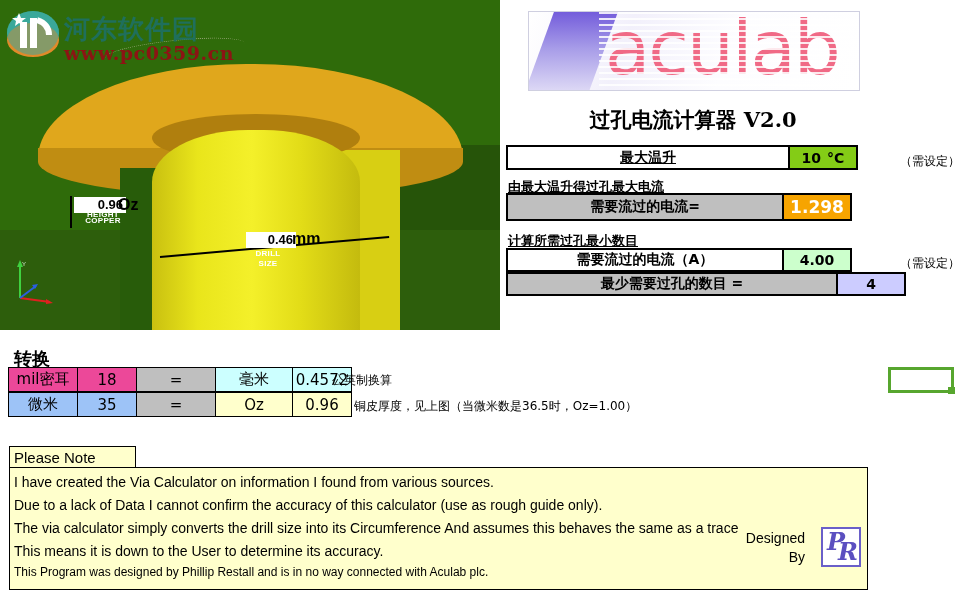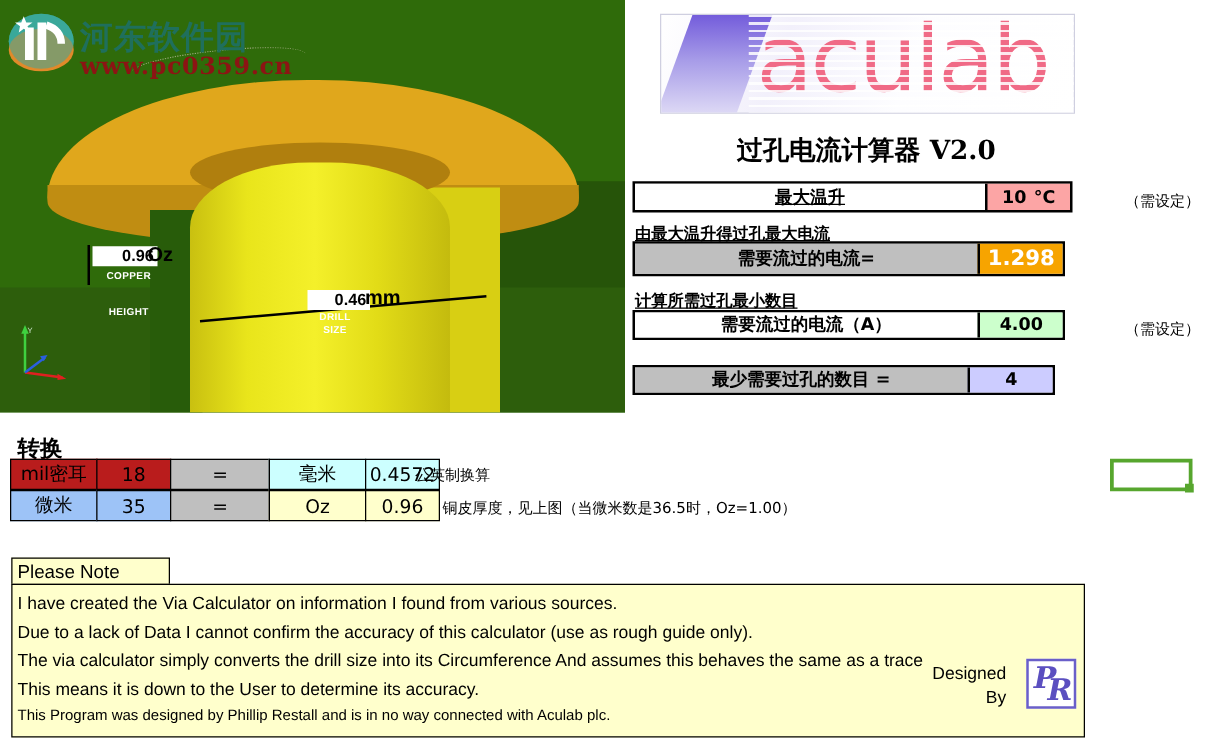--- a/index.html
+++ b/index.html
@@ -214,21 +214,21 @@
     align-items: center;
     justify-content: center;
     font-family: "DejaVu Sans", sans-serif;
     font-size: 14px;
     font-weight: 700;
     border-left: 2px solid #000;
     box-sizing: border-box;
   }
   .bg-white { background: #ffffff; }
   .bg-gray  { background: #bfbfbf; }
-  .bg-cyan  { background: #fca5a5; }
+  .bg-cyan  { background: #84cc16; }
   .bg-orange{ background: #f7a400; color:#ffffff; font-size:17px; }
   .bg-green { background: #ccffcc; }
   .bg-lav   { background: #ccccff; }
 
   .section-head {
     position: absolute;
     font-family: "DejaVu Sans", sans-serif;
     font-size: 13px;
     font-weight: 700;
     color: #000;
@@ -286,21 +286,21 @@
     font-size: 15px;
     color: #000;
     overflow: hidden;
     white-space: nowrap;
   }
   .c-unit  { width: 70px; }
   .c-num   { width: 60px; }
   .c-eq    { width: 80px; background: #bfbfbf; }
   .c-unit2 { width: 78px; }
   .c-num2  { width: 60px; }
-  .bg-gold   { background: #b91c1c; }
+  .bg-gold   { background: #ec4899; }
   .bg-blue   { background: #9dc3f7; }
   .bg-cyan2  { background: #ccffff; }
   .bg-cream  { background: #ffffcc; }
   .conv-note {
     position: absolute;
     font-family: "DejaVu Sans", sans-serif;
     font-size: 12px;
     color: #000;
     white-space: nowrap;
   }
@@ -395,21 +395,21 @@
       <polygon points="41,45 34,41 34,46" fill="#e02020"></polygon>
       <line x1="8" y1="40" x2="24" y2="28" stroke="#2a5fe0" stroke-width="2"></line>
       <polygon points="26,26 20,27 23,31" fill="#2a5fe0"></polygon>
       <text x="10" y="8" font-size="6" fill="#cfe8cf" font-family="Liberation Sans, sans-serif">Y</text>
     </svg>
   </div>
 
   <div class="callout-value" style="left:74px; top:197px; width:46px;">0.96</div>
   <div class="callout-unit" style="left:118px; top:197px;">Oz</div>
   <div class="callout-sub" style="left:72px; top:216px; width:62px;">COPPER</div>
-  <div class="callout-sub" style="left:72px; top:245px; width:62px;">HEIGHT</div>
+  <div class="callout-sub" style="left:72px; top:210px; width:62px;">HEIGHT</div>
 
   <div class="callout-value" style="left:246px; top:232px; width:44px;">0.46</div>
   <div class="callout-unit" style="left:292px; top:231px;">mm</div>
   <div class="callout-sub" style="left:244px; top:249px; width:48px;">DRILL</div>
   <div class="callout-sub" style="left:244px; top:259px; width:48px;">SIZE</div>
 
   <div id="watermark">
     <svg width="54" height="54" viewBox="0 0 54 54">
       <ellipse cx="27" cy="27" rx="26" ry="22" fill="#3aa89a"></ellipse>
       <ellipse cx="27" cy="34" rx="26" ry="17" fill="#e08a2a"></ellipse>
@@ -449,21 +449,21 @@
 </div>
 
 <div class="section-head" style="left:508px; top:232px;">计算所需过孔最小数目</div>
 
 <div class="calc-row" style="left:506px; top:248px; width:346px; height:24px;">
   <div class="calc-label bg-white">需要流过的电流（A）</div>
   <div class="calc-value bg-green">4.00</div>
 </div>
 <div class="need-set" style="left:900px; top:255px;">（需设定）</div>
 
-<div class="calc-row" style="left:506px; top:272px; width:338px; height:24px;margin-top:20px;">
+<div class="calc-row" style="left:506px; top:272px; width:400px; height:24px;">
   <div class="calc-label bg-gray">最少需要过孔的数目 =</div>
   <div class="calc-value bg-lav">4</div>
 </div>
 
 <div id="active-cell">
   <div class="handle"></div>
 </div>
 
 <div id="conv-title">转换</div>
 

